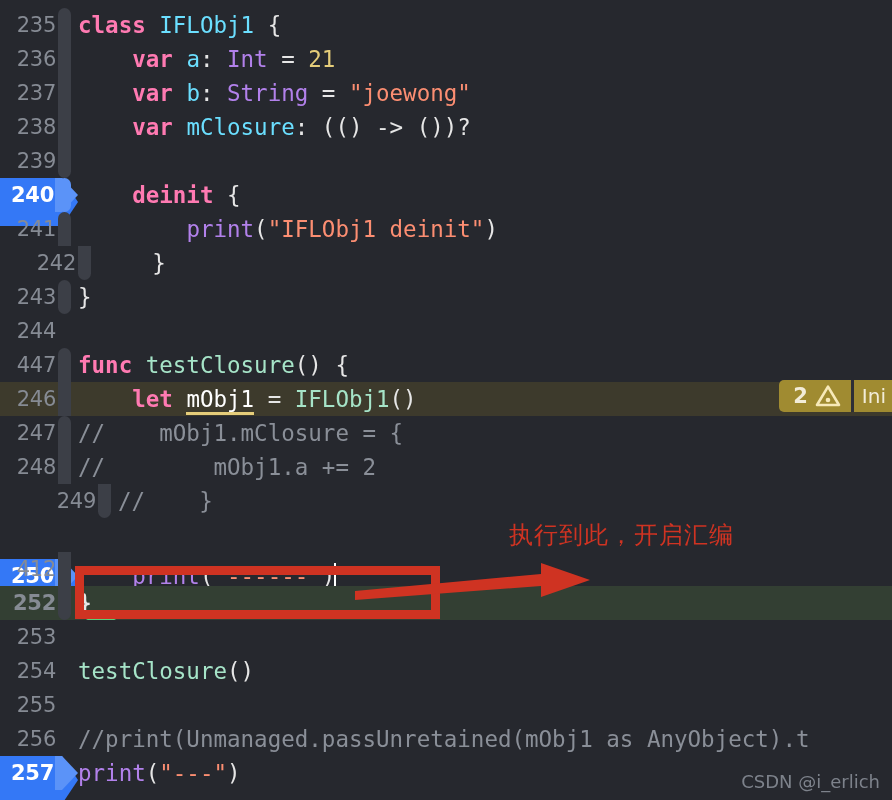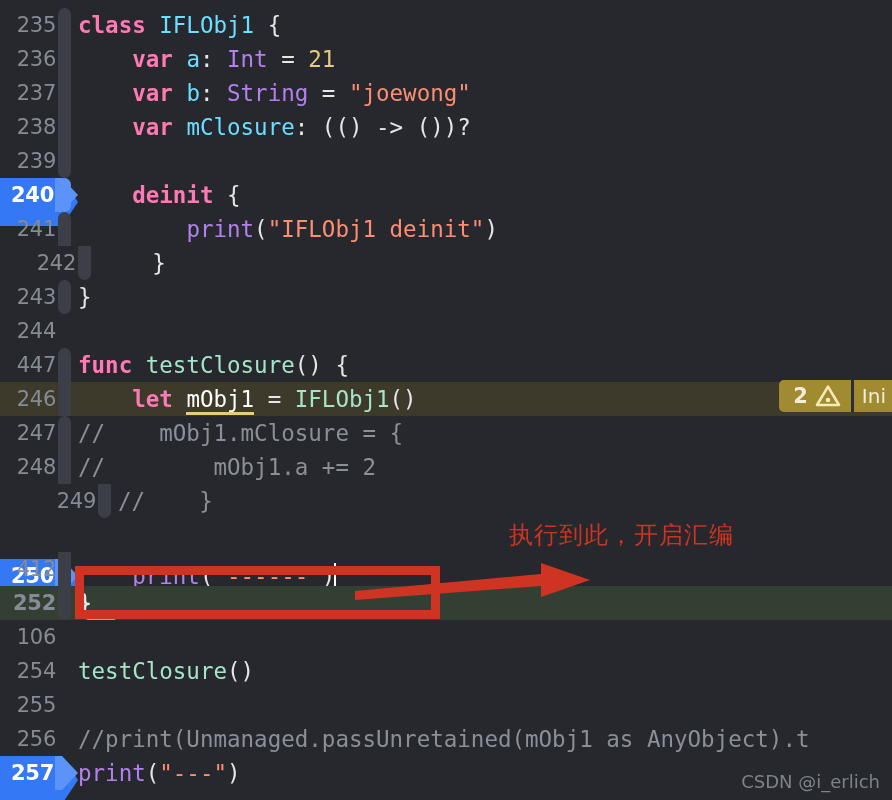--- a/index.html
+++ b/index.html
@@ -383,21 +383,21 @@
     <div class="gutter">
       <span class="lineno">252</span>
       <div class="ribbon bottom"></div>
     </div>
     <div class="code"><span class="punct">}</span></div>
   </div>
   <div class="green-tick" style="top:615px;"></div>
 
   <div class="row" style="top:620px;">
     <div class="gutter">
-      <span class="lineno">106</span>
+      <span class="lineno">253</span>
     </div>
     <div class="code"></div>
   </div>
 
   <div class="row" style="top:654px;">
     <div class="gutter">
       <span class="lineno">254</span>
     </div>
     <div class="code"><span class="fn">testClosure</span><span class="punct">()</span></div>
   </div>

